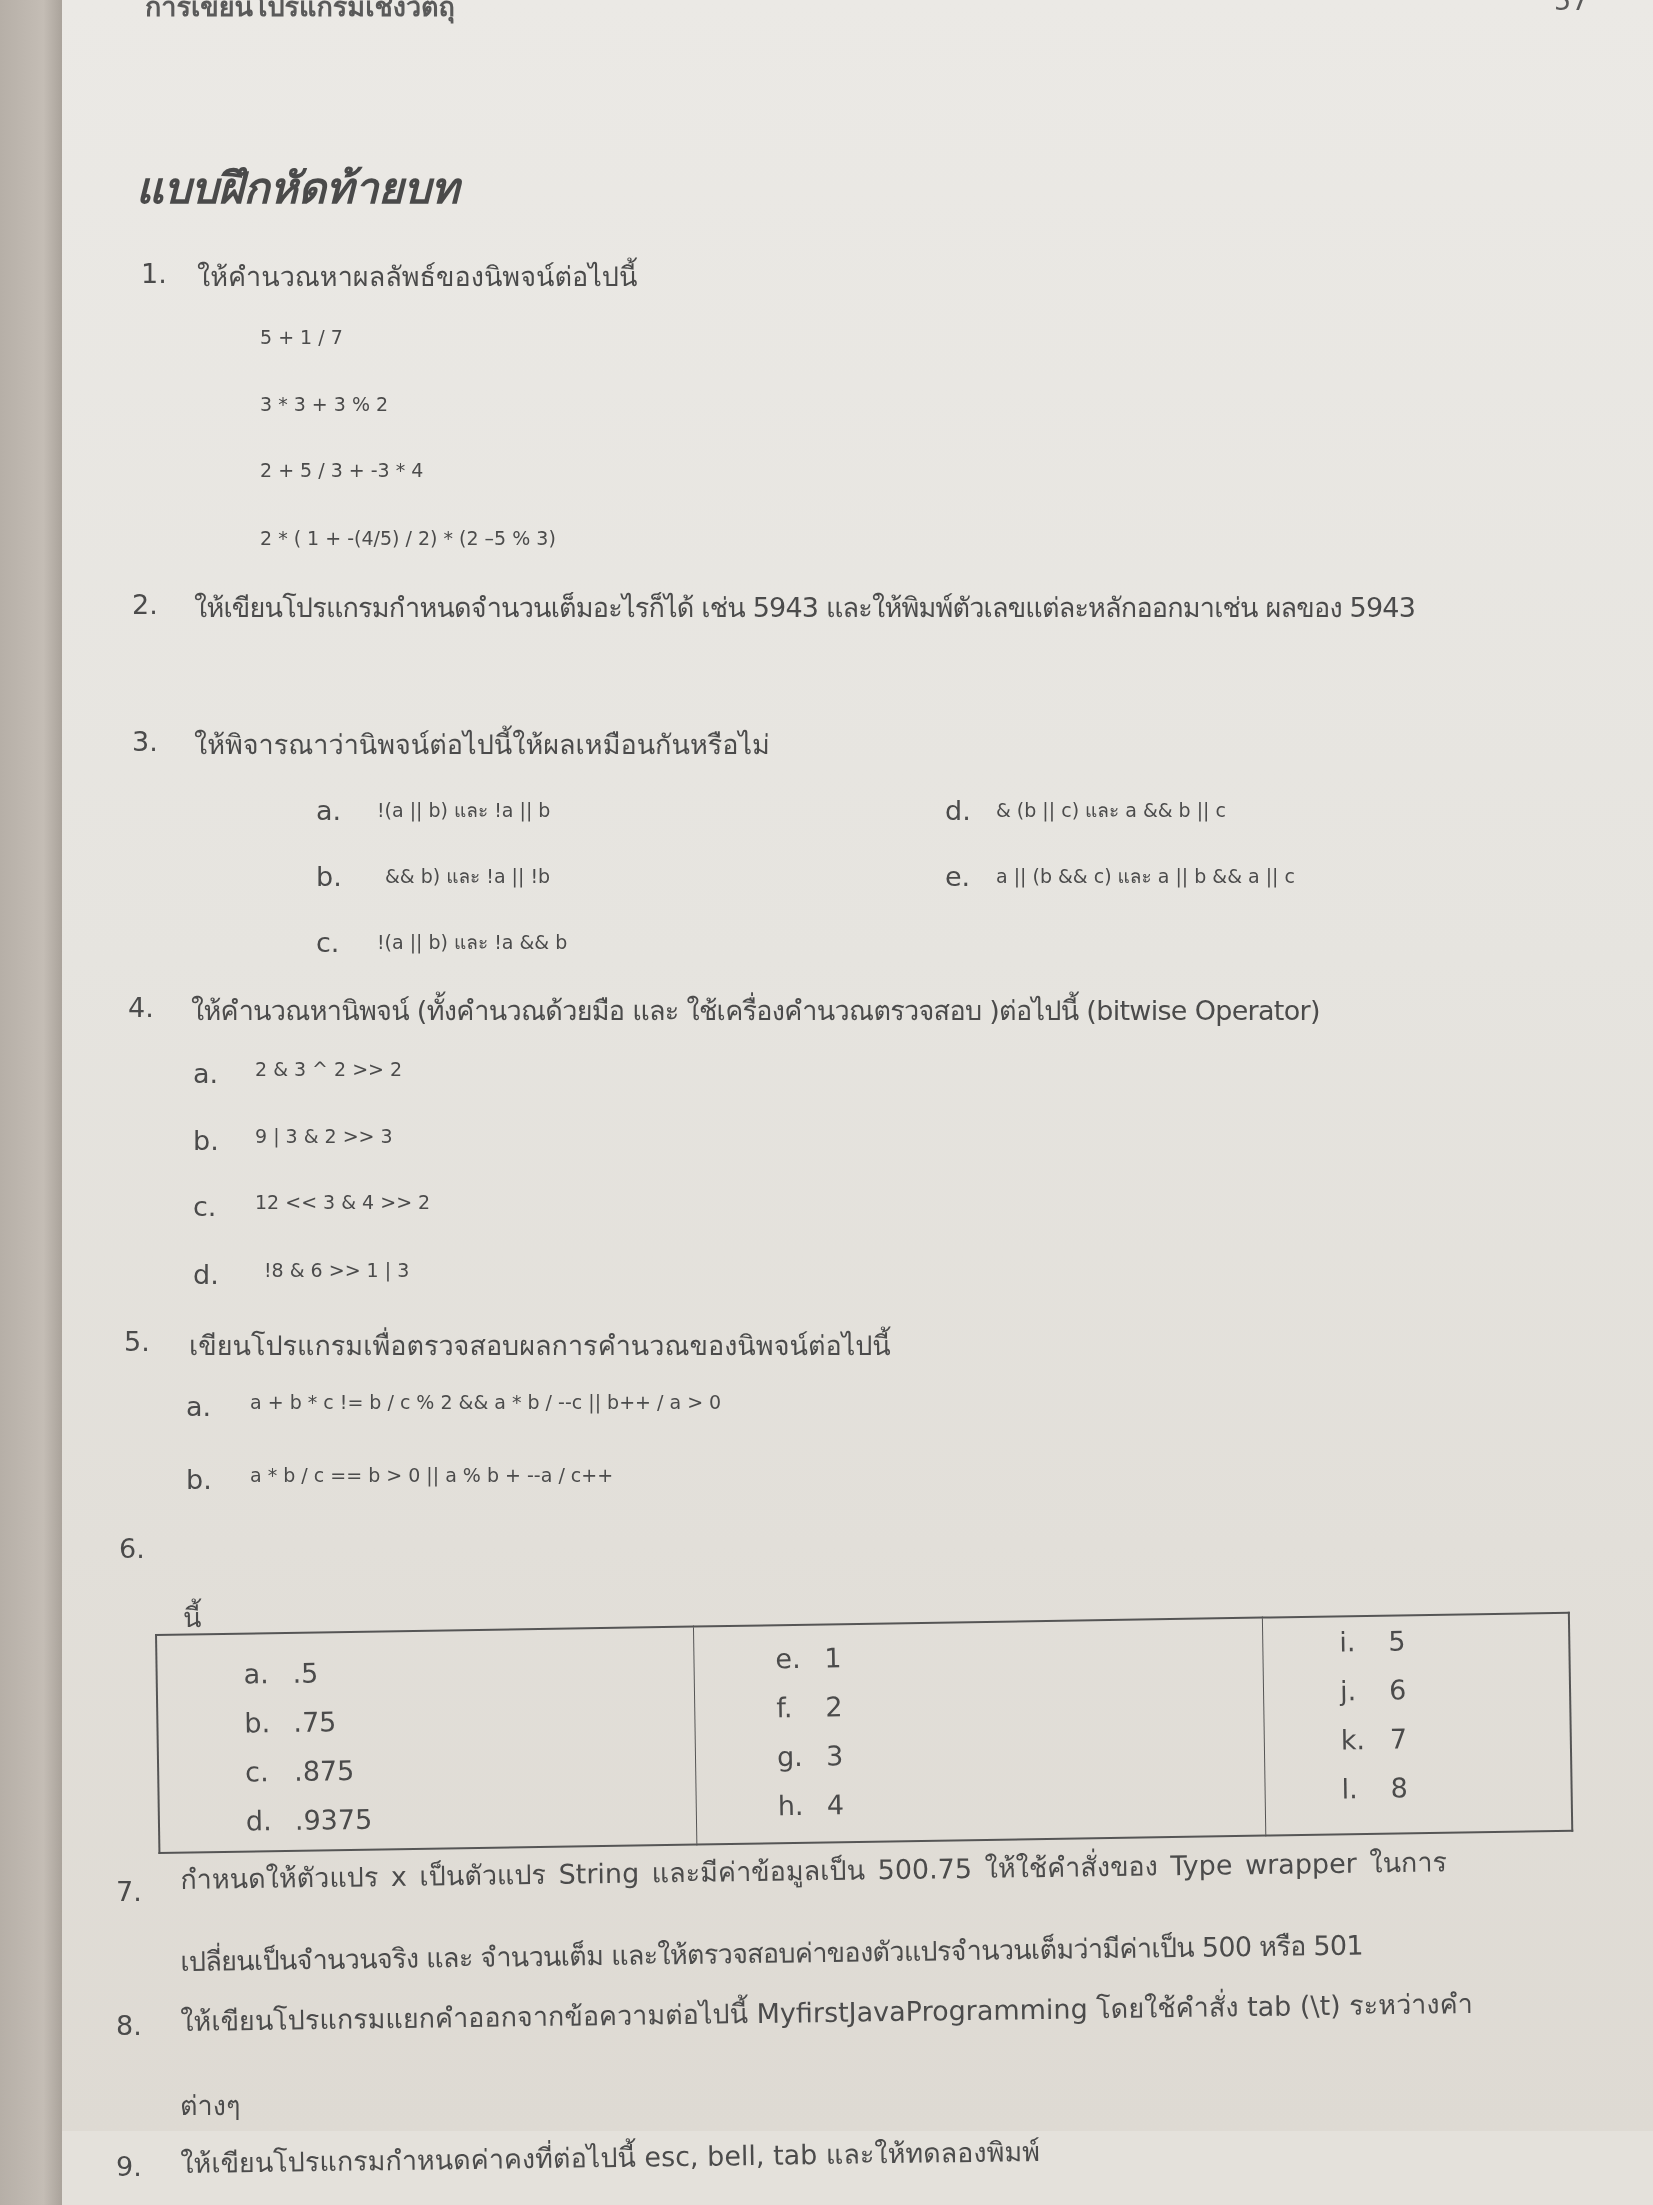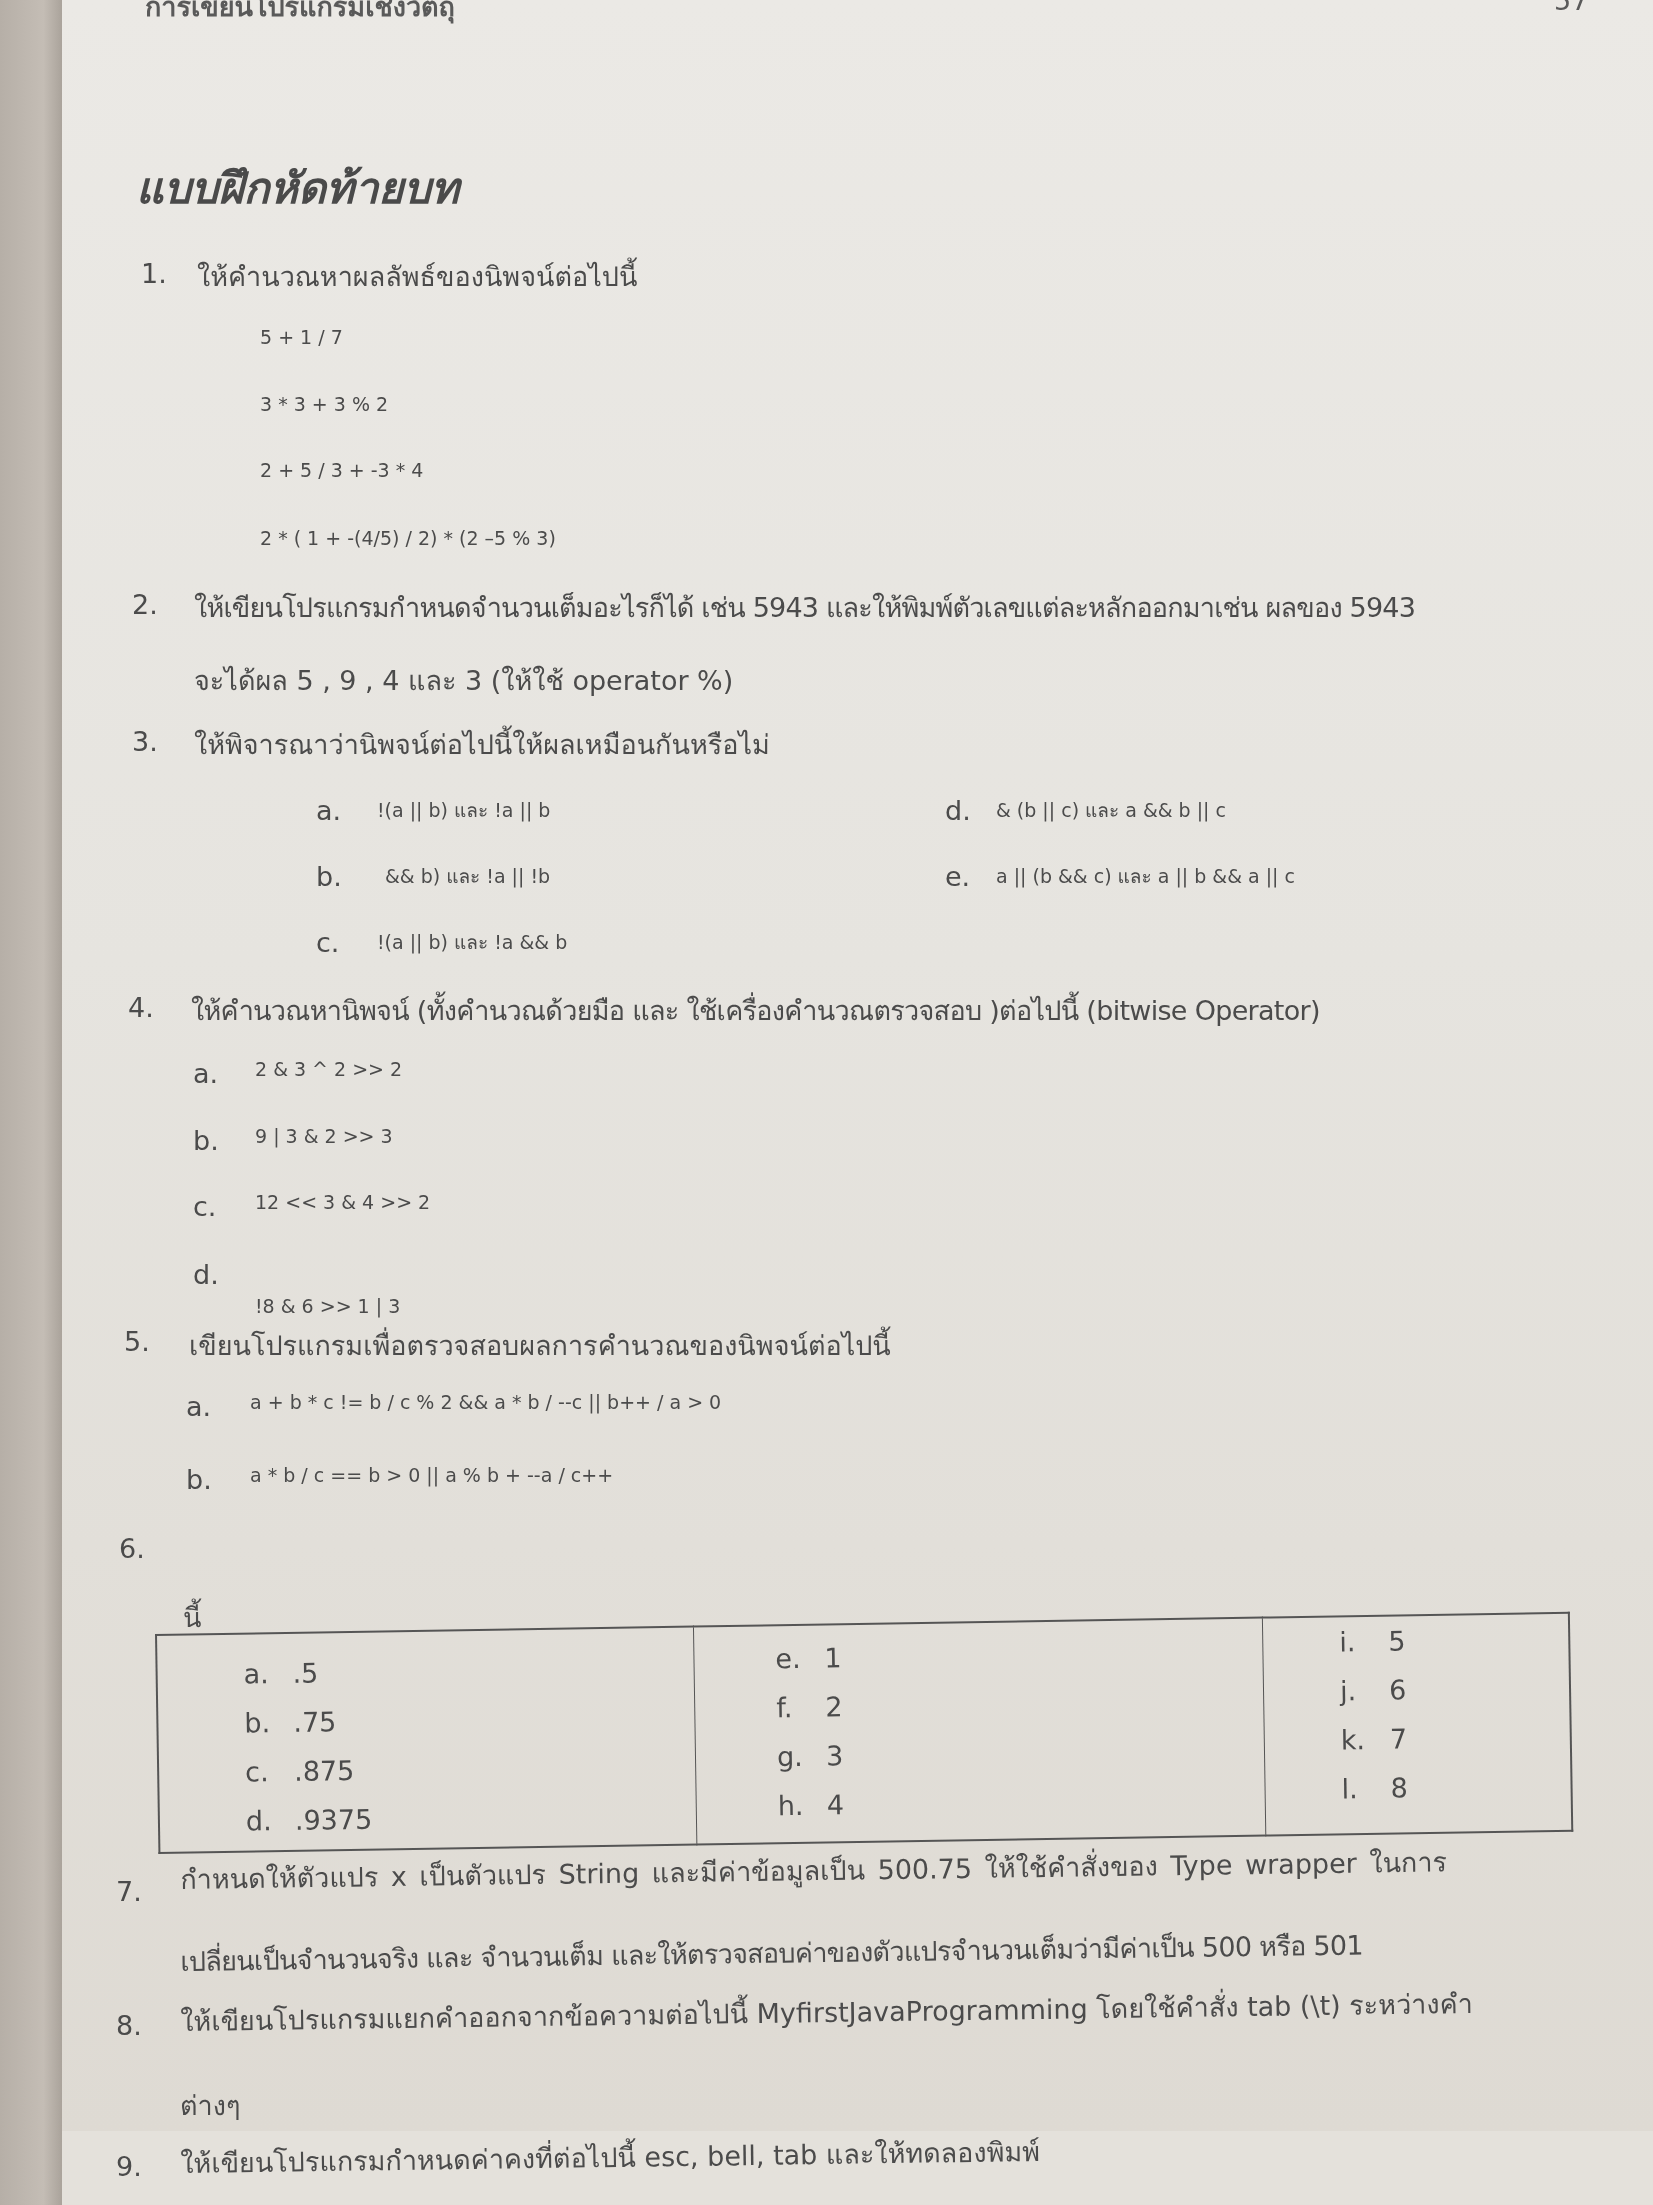--- a/index.html
+++ b/index.html
@@ -52,21 +52,20 @@
 
   <div class="abs qnum" style="top:258px;left:141px;">1.</div>
   <div class="abs qtext" style="top:255px;left:197px;">ให้คำนวณหาผลลัพธ์ของนิพจน์ต่อไปนี้</div>
   <div class="abs expr" style="top:326px;left:260px;">5 + 1 / 7</div>
   <div class="abs expr" style="top:393px;left:260px;">3 * 3 + 3 % 2</div>
   <div class="abs expr" style="top:459px;left:260px;">2 + 5 / 3 + -3 * 4</div>
   <div class="abs expr" style="top:527px;left:260px;">2 * ( 1 + -(4/5) / 2) * (2 –5 % 3)</div>
 
   <div class="abs qnum" style="top:589px;left:132px;">2.</div>
   <div class="abs qtext" style="top:586px;left:194px;letter-spacing:-0.8px;">ให้เขียนโปรแกรมกำหนดจำนวนเต็มอะไรก็ได้ เช่น 5943 และให้พิมพ์ตัวเลขแต่ละหลักออกมาเช่น ผลของ 5943</div>
-  <div class="abs qtext" style="top:659px;left:194px;">จะได้ผล 5 , 9 , 4 และ 3 (ให้ใช้ operator %)</div>
 
   <div class="abs qnum" style="top:726px;left:132px;">3.</div>
   <div class="abs qtext" style="top:723px;left:194px;">ให้พิจารณาว่านิพจน์ต่อไปนี้ให้ผลเหมือนกันหรือไม่</div>
   <div class="abs sub-label" style="top:795px;left:316px;">a.</div>
   <div class="abs expr" style="top:795px;left:377px;">!(a || b) และ !a || b</div>
   <div class="abs sub-label" style="top:861px;left:316px;">b.</div>
   <div class="abs expr" style="top:861px;left:385px;">&amp;&amp; b) และ !a || !b</div>
   <div class="abs sub-label" style="top:927px;left:316px;">c.</div>
   <div class="abs expr" style="top:927px;left:377px;">!(a || b) และ !a &amp;&amp; b</div>
   <div class="abs sub-label" style="top:795px;left:945px;">d.</div>
@@ -76,21 +75,21 @@
 
   <div class="abs qnum" style="top:992px;left:128px;">4.</div>
   <div class="abs qtext" style="top:989px;left:191px;letter-spacing:-0.7px;text-align:center;">ให้คำนวณหานิพจน์ (ทั้งคำนวณด้วยมือ และ ใช้เครื่องคำนวณตรวจสอบ )ต่อไปนี้ (bitwise Operator)</div>
   <div class="abs sub-label" style="top:1058px;left:193px;">a.</div>
   <div class="abs expr" style="top:1058px;left:255px;">2 &amp; 3 ^ 2 &gt;&gt; 2</div>
   <div class="abs sub-label" style="top:1125px;left:193px;">b.</div>
   <div class="abs expr" style="top:1125px;left:255px;">9 | 3 &amp; 2 &gt;&gt; 3</div>
   <div class="abs sub-label" style="top:1191px;left:193px;">c.</div>
   <div class="abs expr" style="top:1191px;left:255px;">12 &lt;&lt; 3 &amp; 4 &gt;&gt; 2</div>
   <div class="abs sub-label" style="top:1259px;left:193px;">d.</div>
-  <div class="abs expr" style="top:1259px;left:255px;margin-top:36px;">!8 &amp; 6 &gt;&gt; 1 | 3</div>
+  <div class="abs expr" style="top:1259px;left:264px;">!8 &amp; 6 &gt;&gt; 1 | 3</div>
 
   <div class="abs qnum" style="top:1326px;left:124px;">5.</div>
   <div class="abs qtext" style="top:1324px;left:189px;">เขียนโปรแกรมเพื่อตรวจสอบผลการคำนวณของนิพจน์ต่อไปนี้</div>
   <div class="abs sub-label" style="top:1391px;left:186px;">a.</div>
   <div class="abs expr" style="top:1391px;left:250px;">a + b * c != b / c % 2 &amp;&amp; a * b / --c || b++ / a &gt; 0</div>
   <div class="abs sub-label" style="top:1464px;left:186px;">b.</div>
   <div class="abs expr" style="top:1464px;left:250px;text-align:center;">a * b / c == b &gt; 0 || a % b + --a / c++</div>
 
   <div class="abs qnum" style="top:1533px;left:119px;">6.</div>
   <div class="abs qtext" style="top:1596px;left:183px;">นี้</div>

